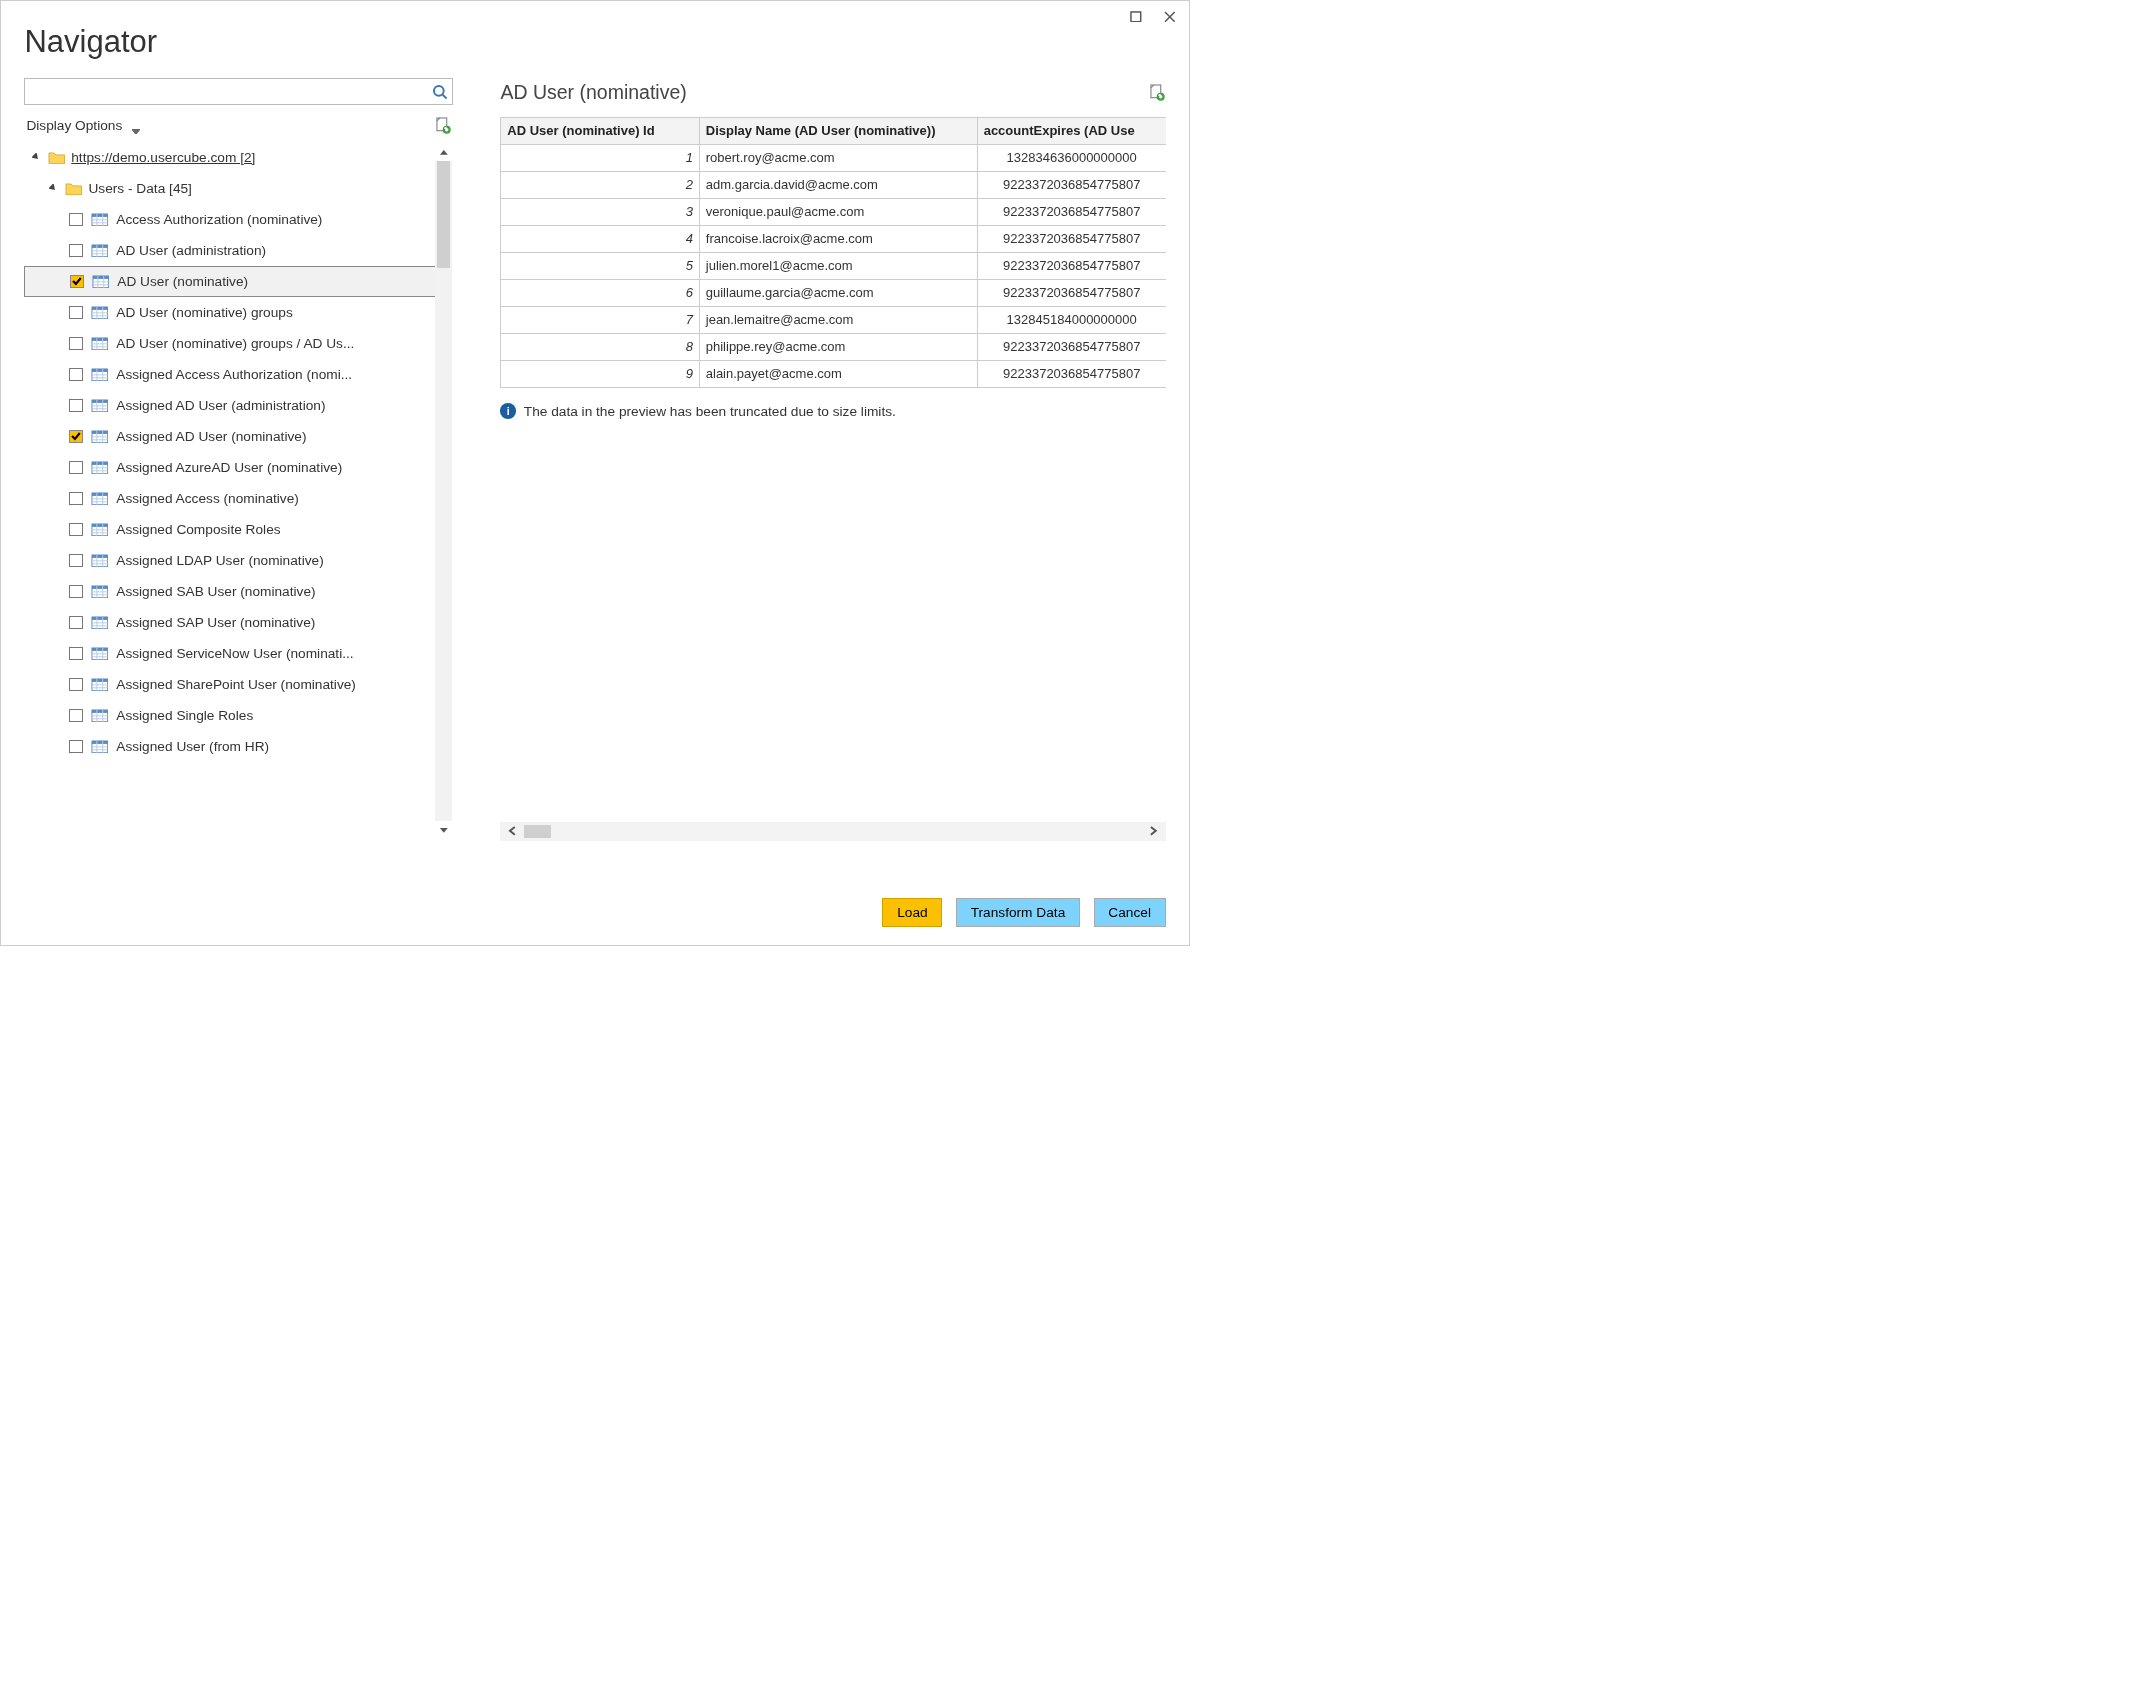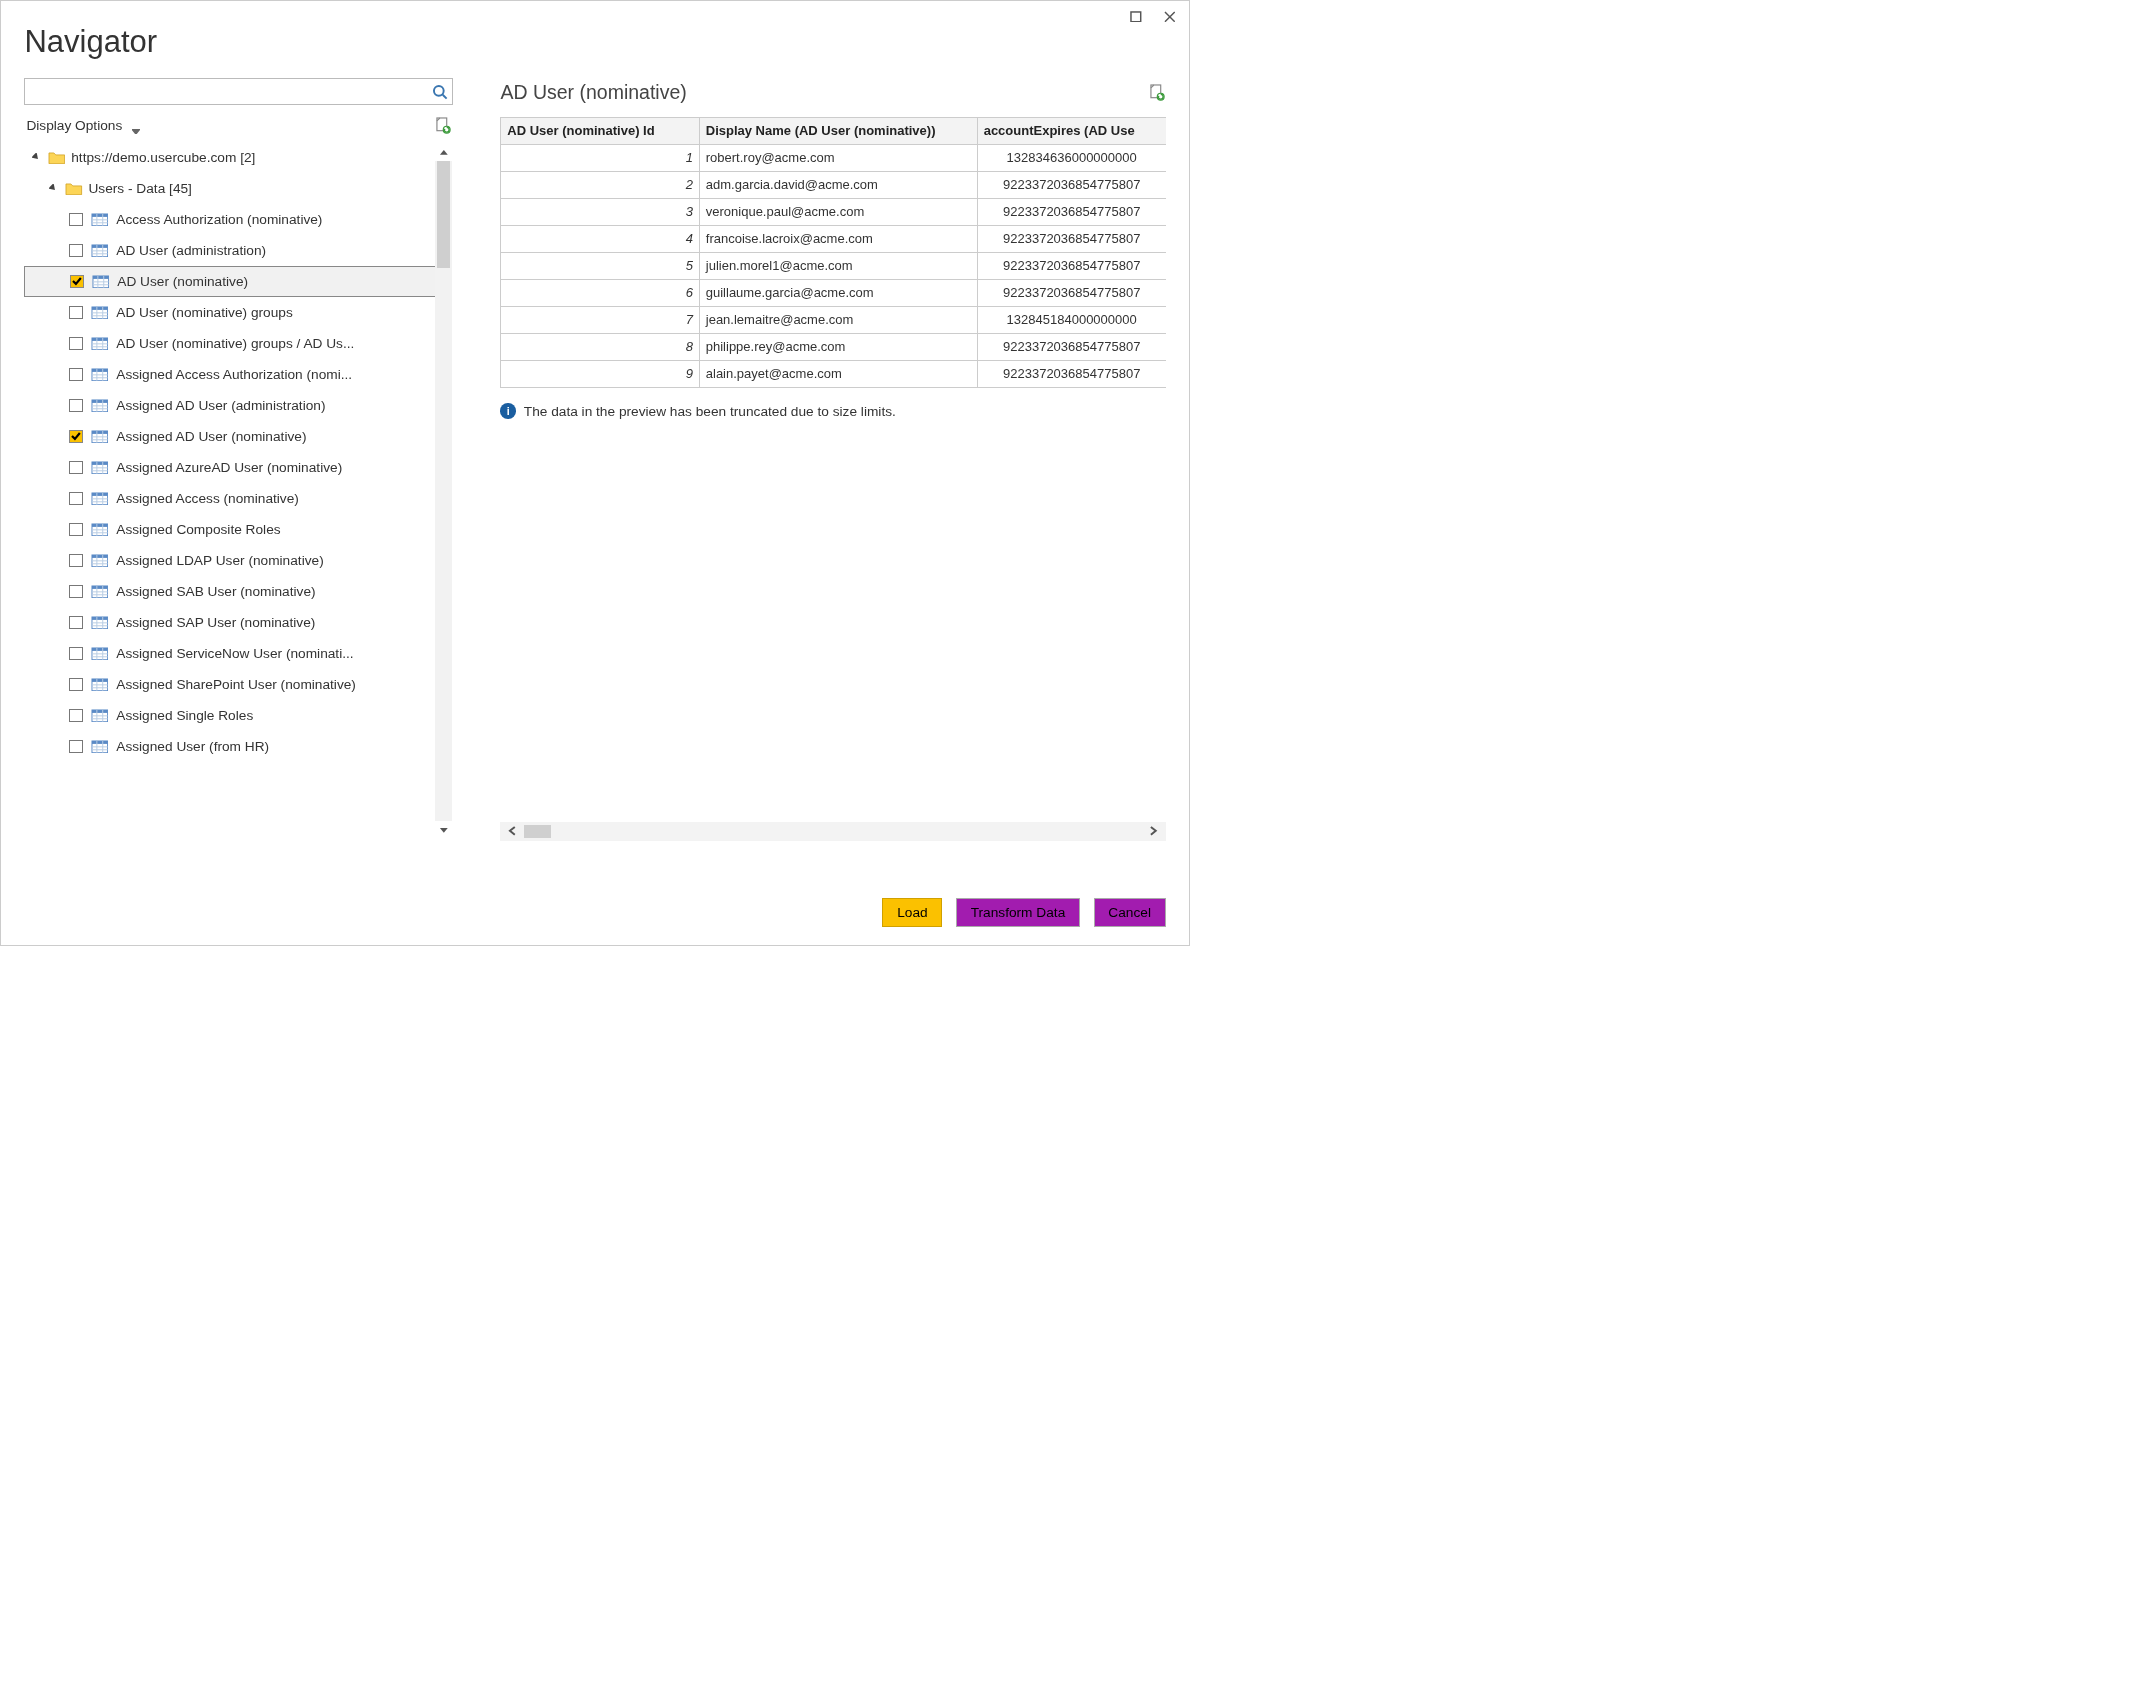--- a/index.html
+++ b/index.html
@@ -127,21 +127,21 @@
       overflow: hidden;
       text-overflow: ellipsis;
     }
     .tree-node.selected { background:#f1f1f1; border:1px solid #888; }
     .tri {
       width: 11.7px; height: 11.7px;
       margin-right: 3.9px;
       display:flex; align-items:center;
     }
     .tri svg { width: 7.8px; height:7.8px; fill:#444; }
-    .indent1 { padding-left: 7.8px; }
+    .indent1 { padding-left: 7.8px; text-decoration: underline; }
     .indent2 { padding-left: 25px; }
     .indent3 { padding-left: 45px; }
 
     .checkbox {
       width: 13.7px; height: 13.7px;
       border: 1px solid #777;
       margin-right: 7.8px;
       display:flex; align-items:center; justify-content:center;
       cursor: pointer;
       flex-shrink:0;
@@ -228,21 +228,21 @@
     
     .footer {
       position:absolute;
       bottom: 17.6px; right: 23.4px;
       display:flex; gap:13.7px;margin-left:36px;
     }
     .btn {
       height: 29px;
       padding: 0 13.7px;
       border: 1px solid #aaa;
-      background:#a21caf;
+      background:#7dd3fc;
       font-size:13.7px;
       cursor:pointer;
     }
     .btn.primary { background:#fbc100; border-color:#d0a000; }
   </style>
 </head>
 <body>
 
 <div class="window">
 

